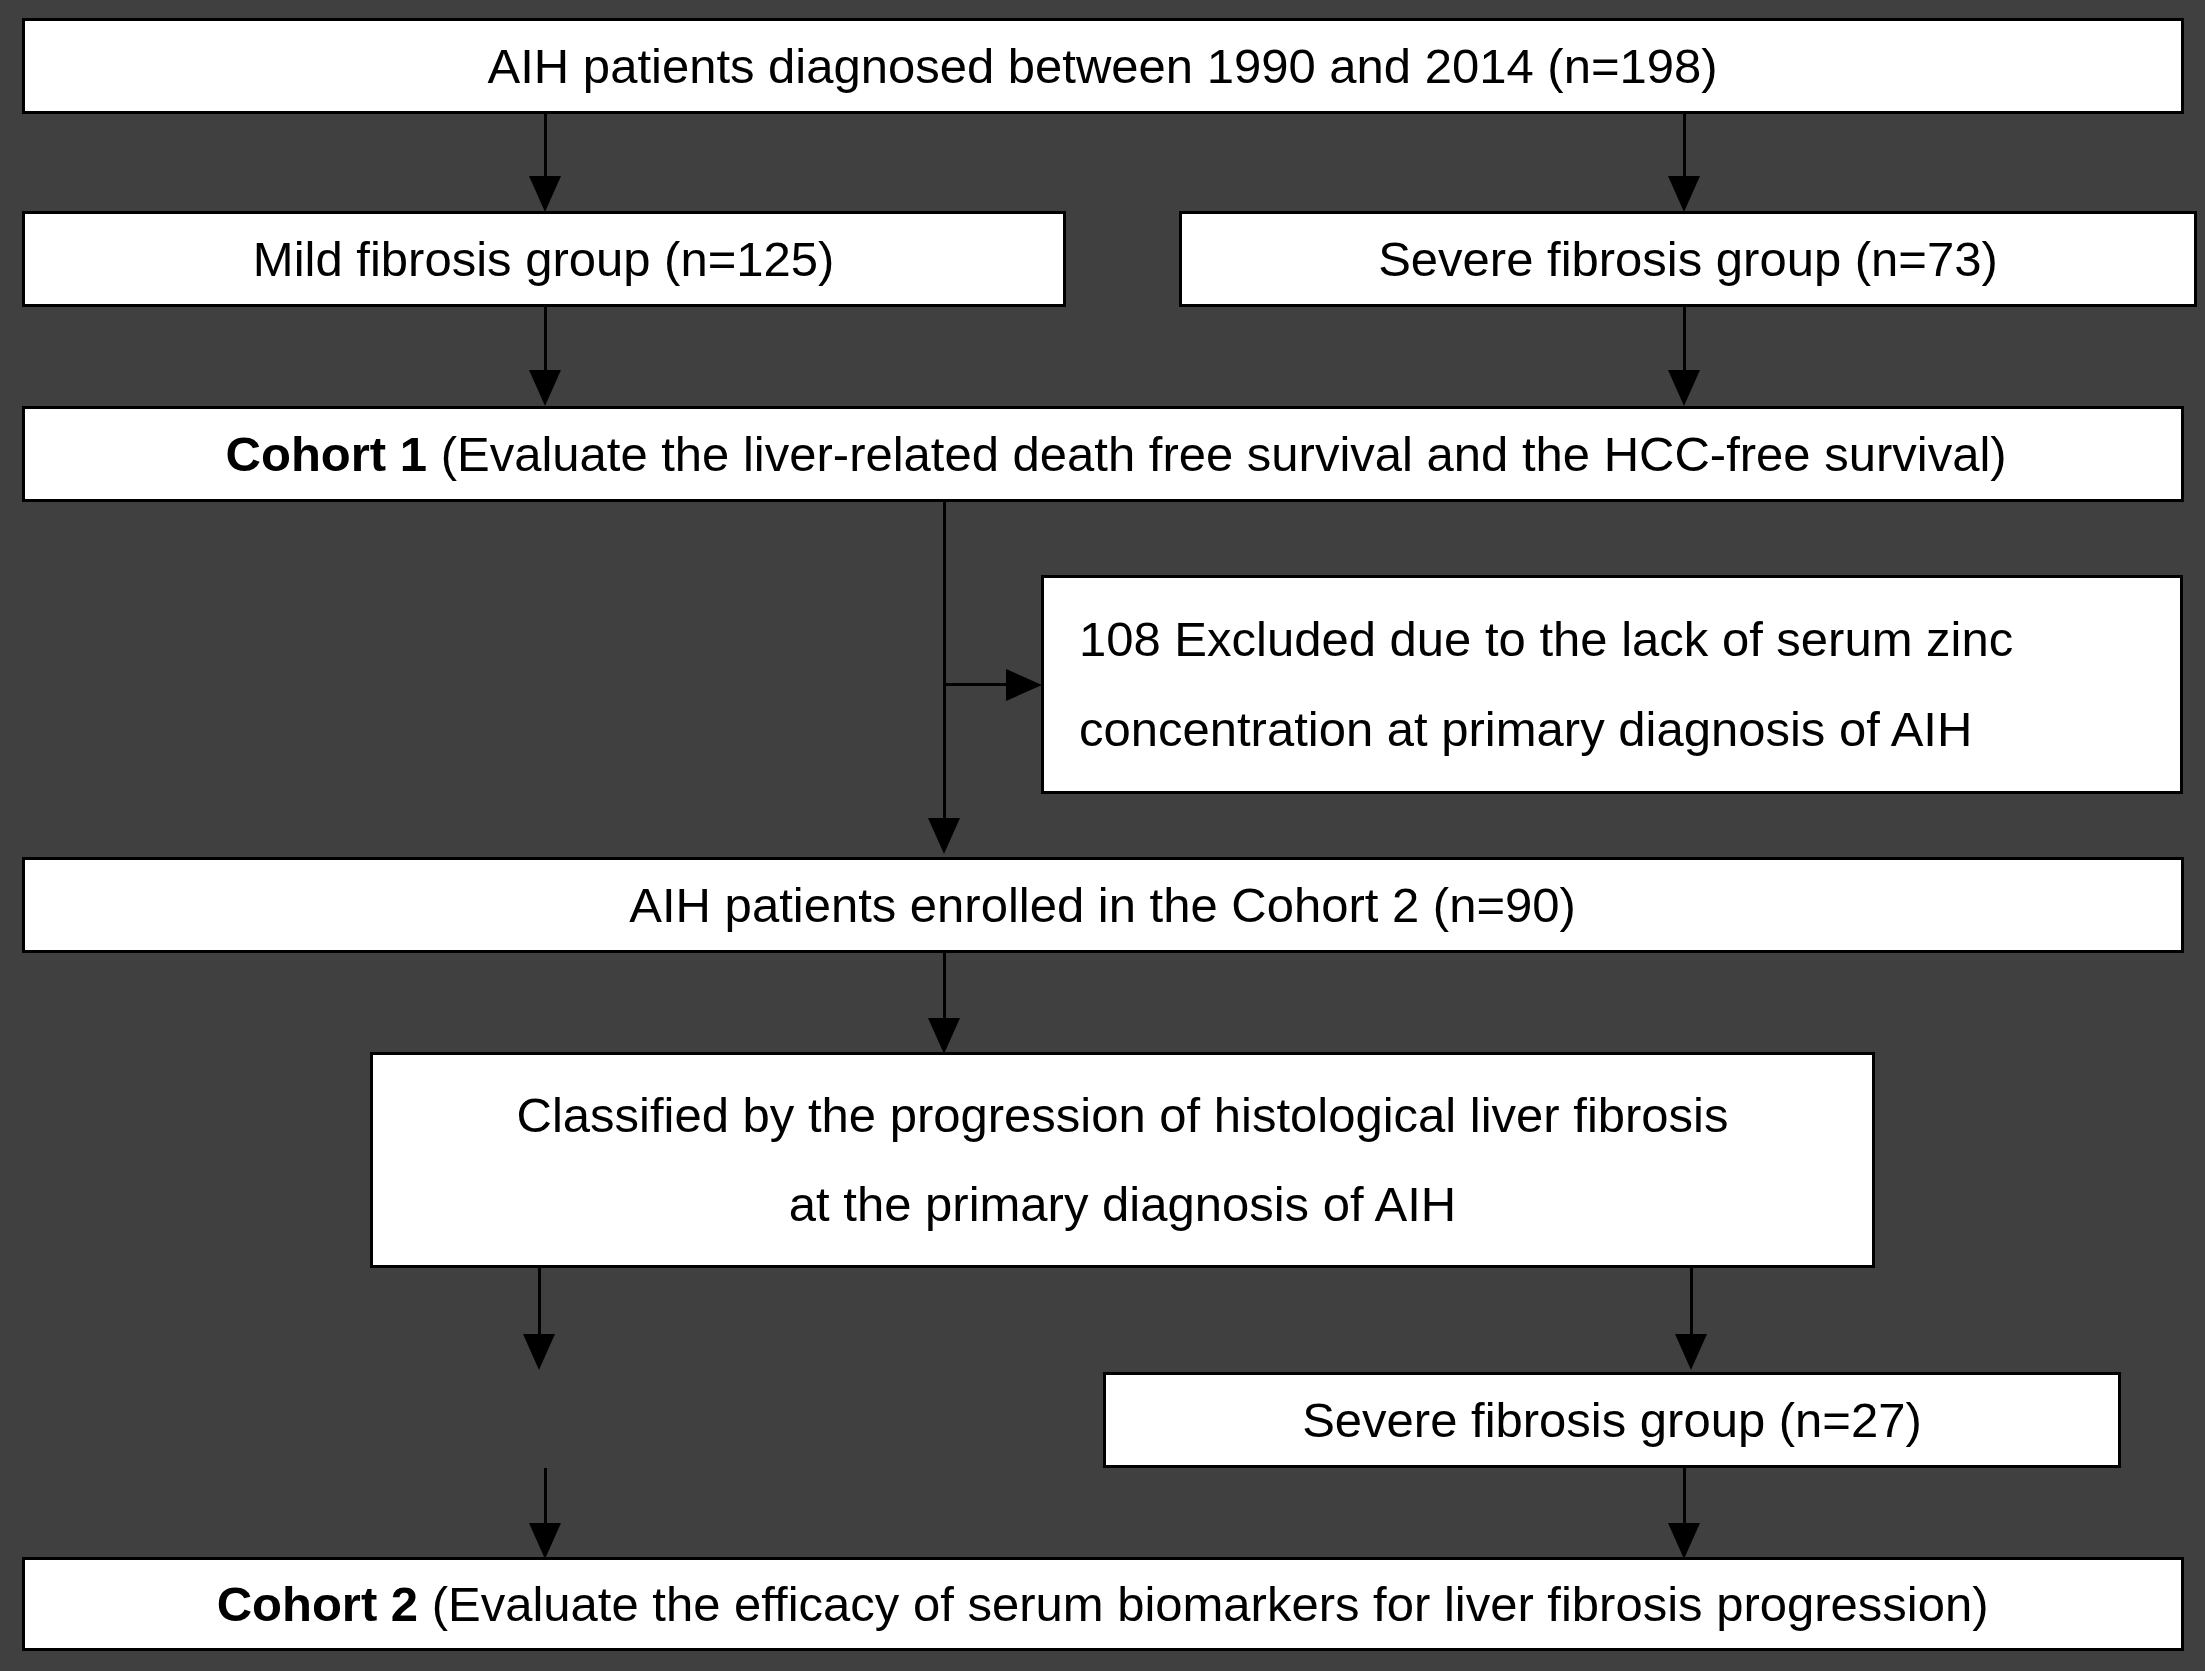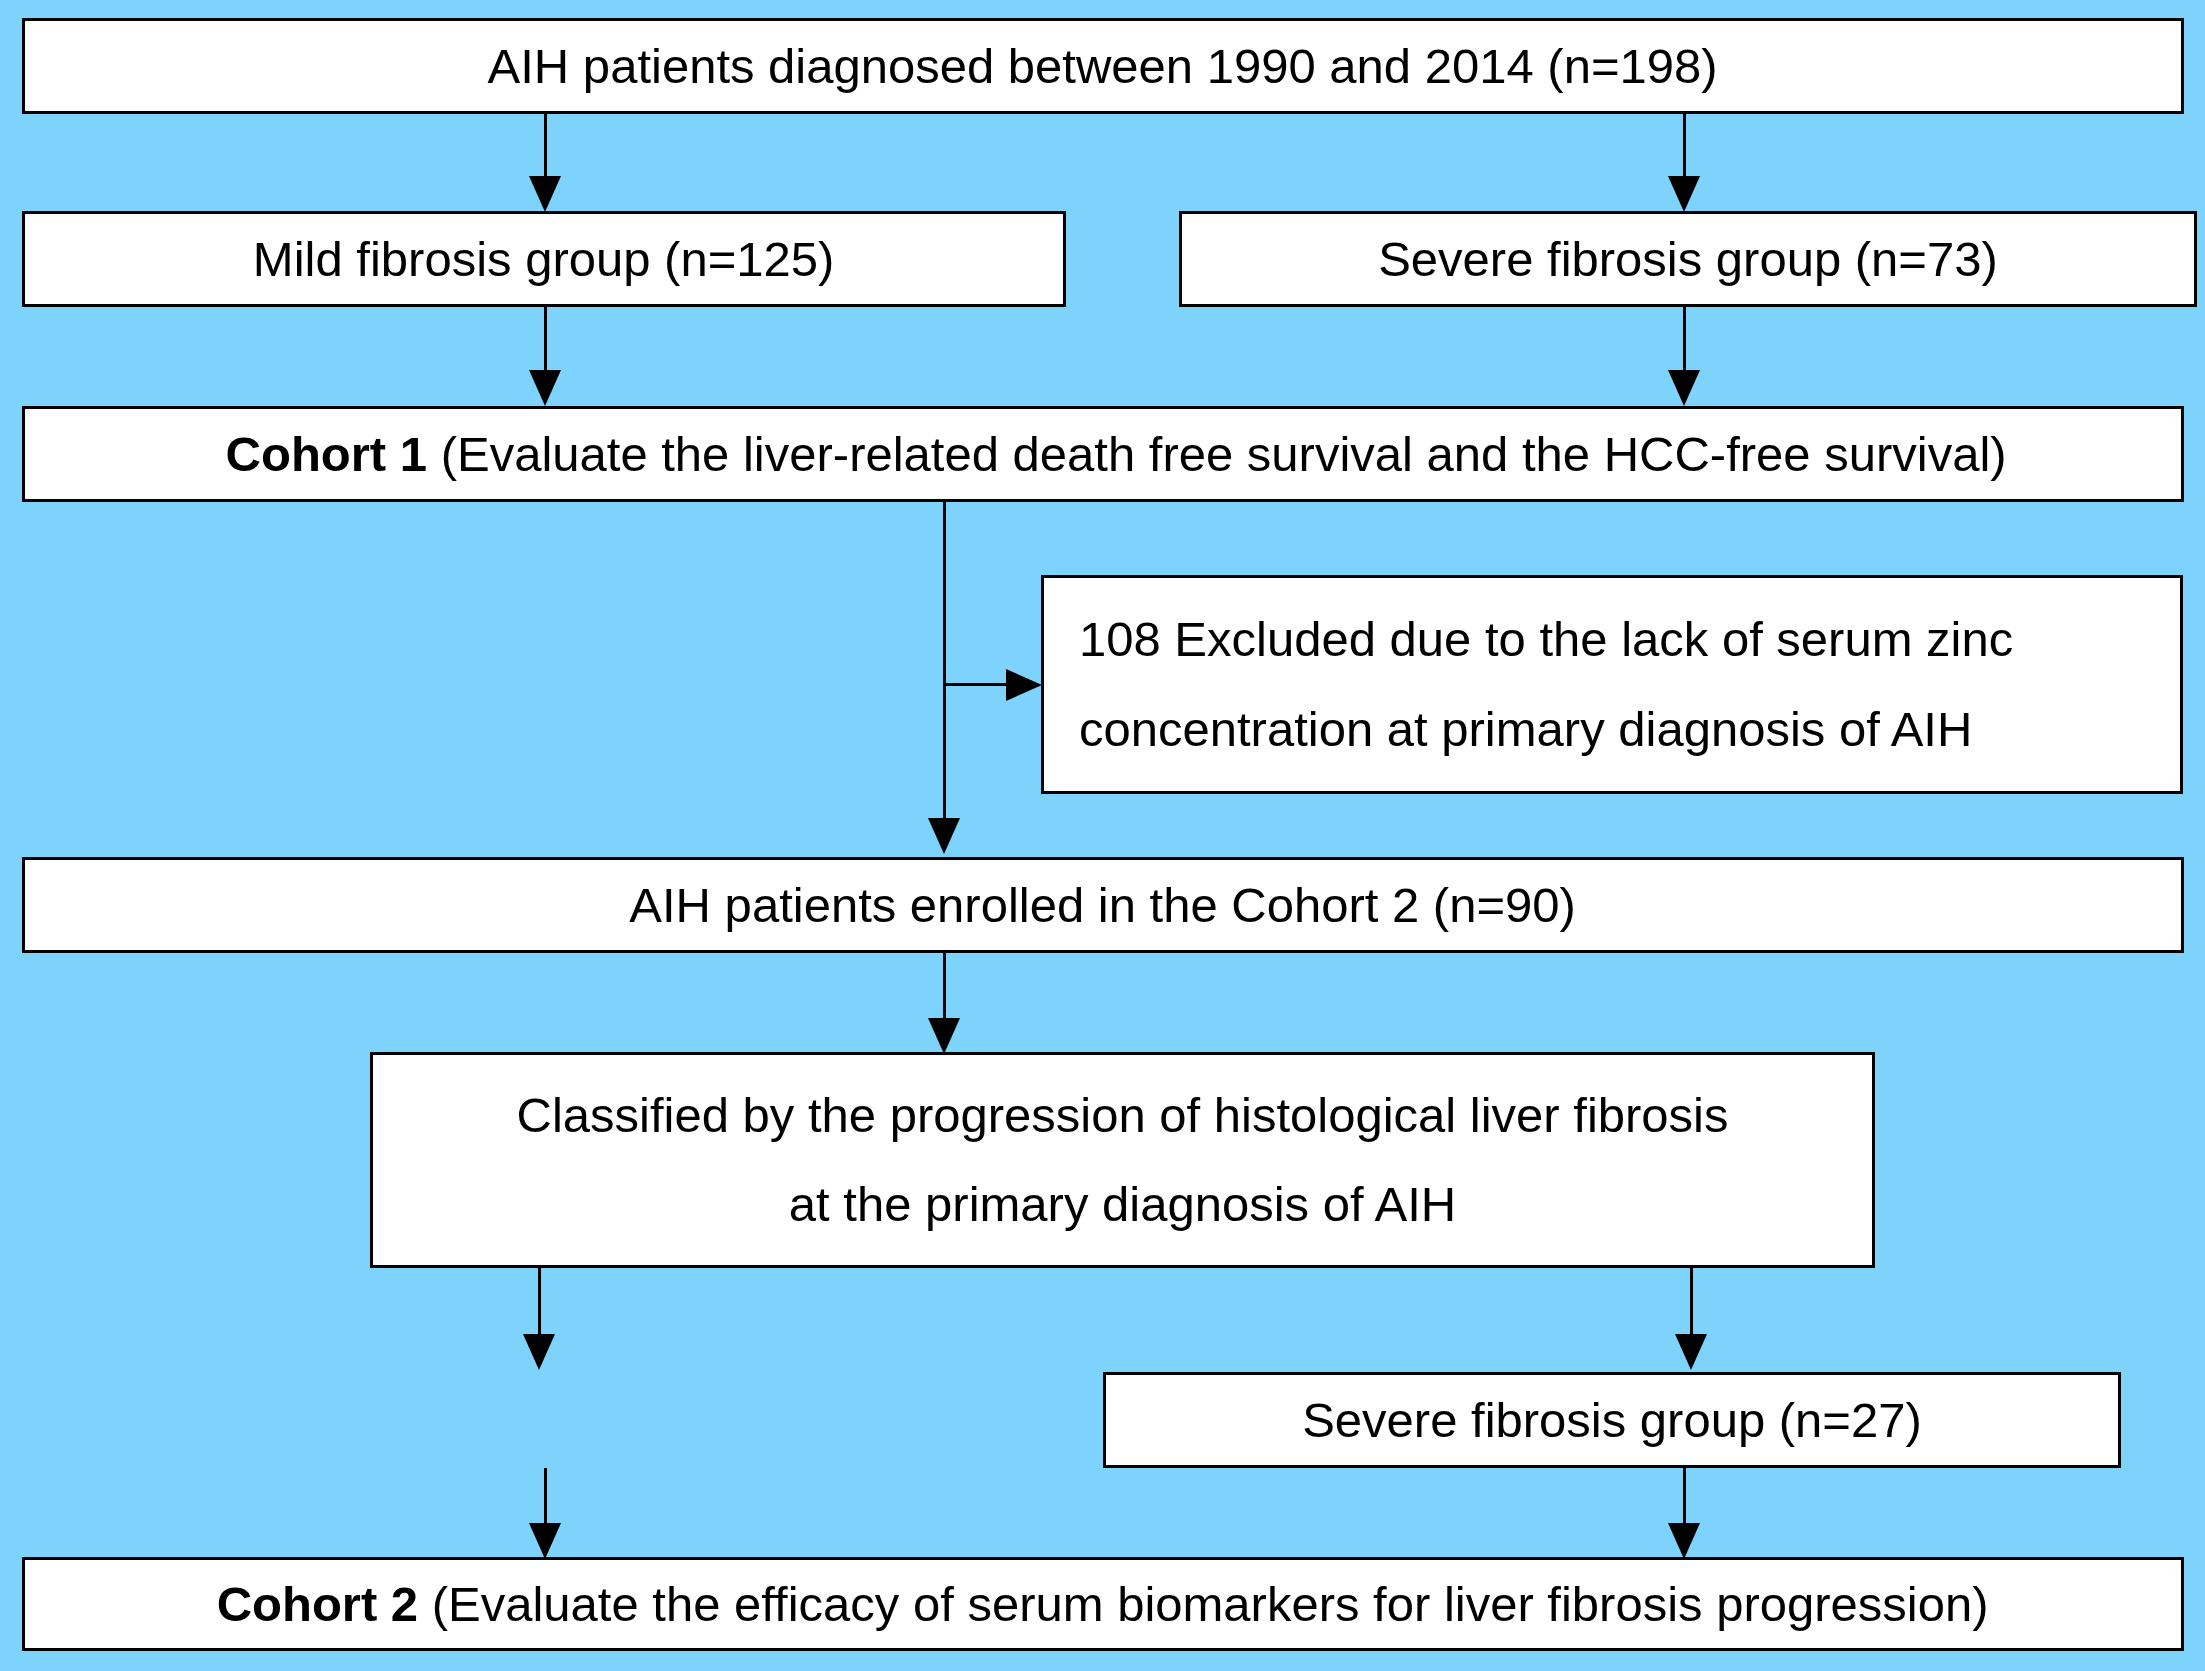--- a/index.html
+++ b/index.html
@@ -4,21 +4,21 @@
 <style>
   html, body {
     margin: 0;
     padding: 0;
     background: #ffffff;
   }
   #canvas {
     position: relative;
     width: 2205px;
     height: 1672px;
-    background: #7dd3fc;
+    background: #404040;
     font-family: "Liberation Sans", "DejaVu Sans", sans-serif;
     color: #000000;
   }
   .box {
     position: absolute;
     background: #ffffff;
     border: 3.6px solid #000000;
     box-sizing: border-box;
     display: flex;
     align-items: center;

